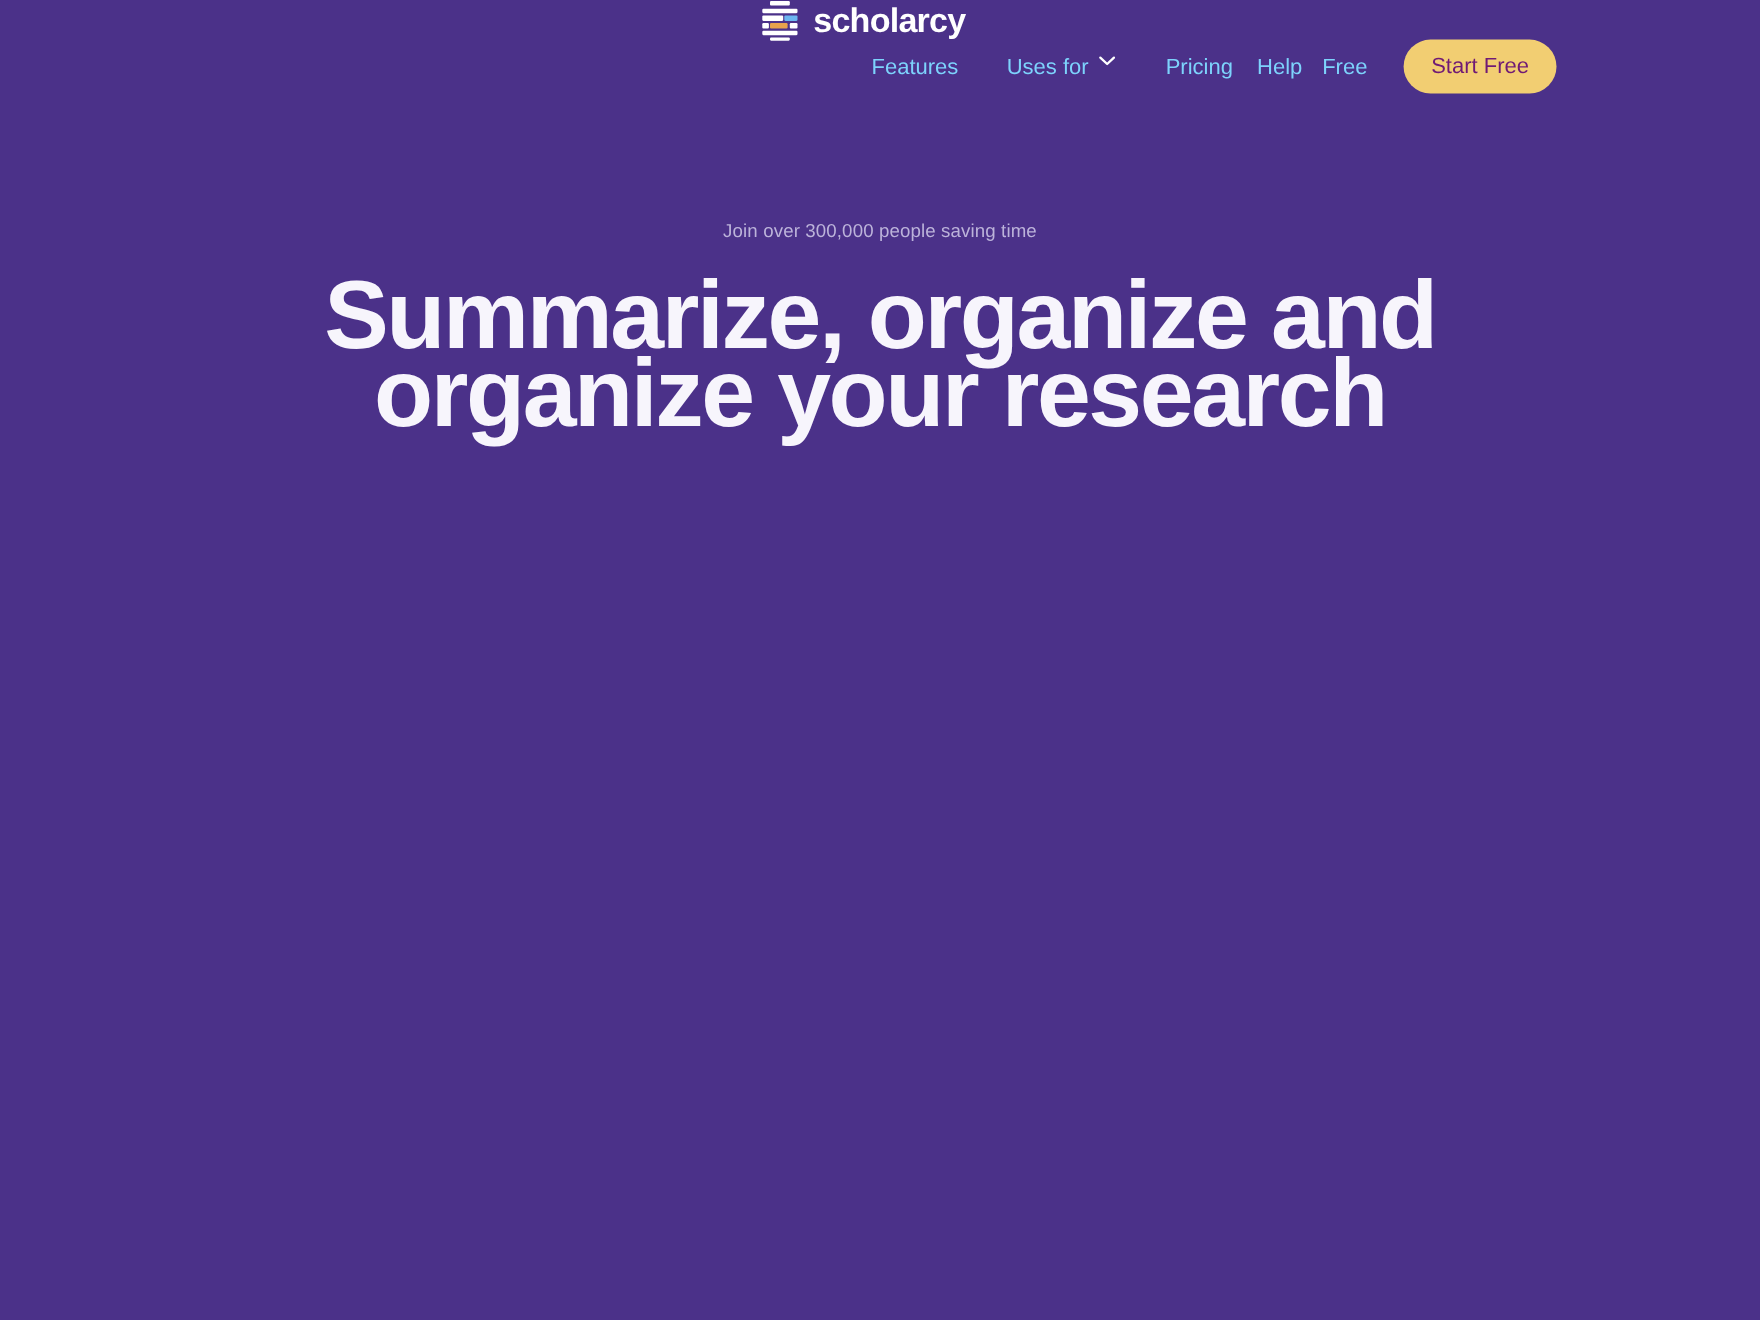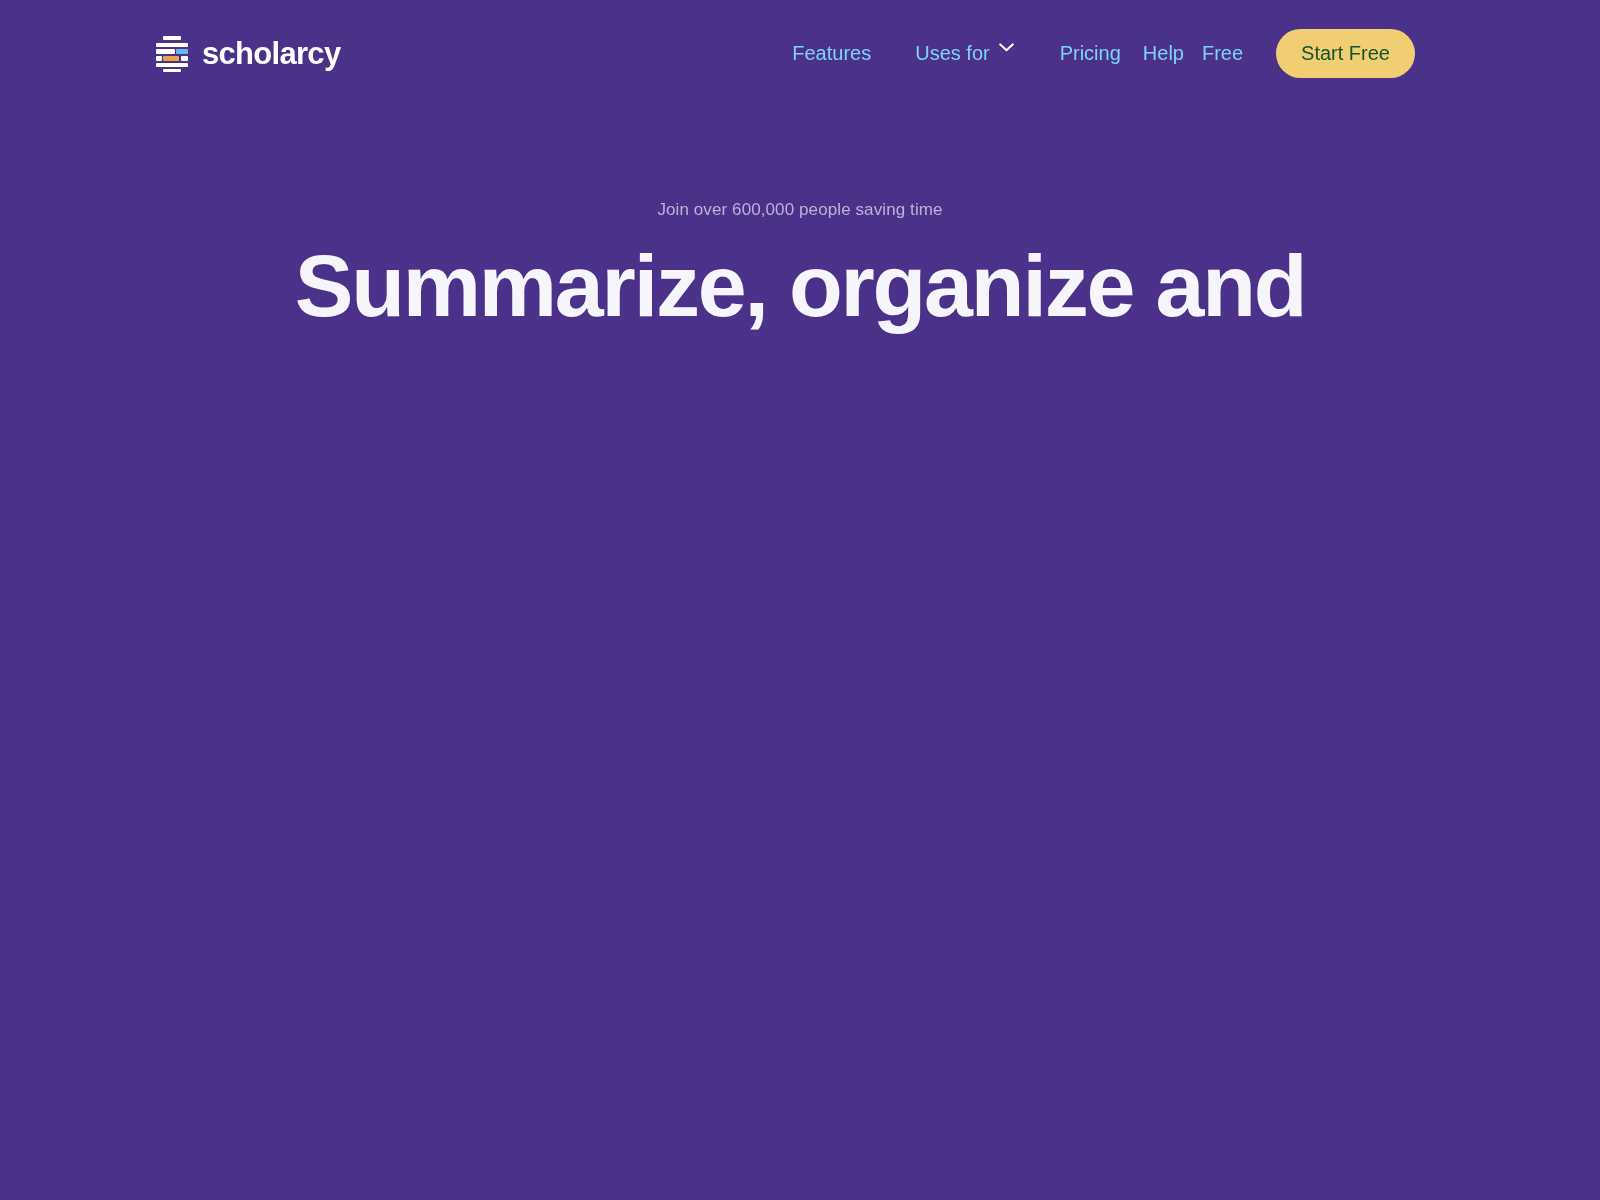--- a/index.html
+++ b/index.html
@@ -17,20 +17,21 @@
 
   
   .site-header {
     position: relative;
     width: 1600px;
     height: 106px;
     display: flex;
     align-items: center;
     box-sizing: border-box;
     padding: 0 185px 0 155px;
+    flex-direction: column;
   }
 
   .brand {
     display: flex;
     align-items: center;
     gap: 13px;
     text-decoration: none;
     cursor: pointer;
   }
 
@@ -88,21 +89,21 @@
 
   .chevron-down {
     display: block;
     width: 15px;
     height: 9px;
     flex: 0 0 auto;
   }
 
   .cta-button {
     background: #F2CE72;
-    color: #14532d;
+    color: #701a75;
     font-size: 20px;
     font-weight: 400;
     font-family: "Liberation Sans", sans-serif;
     border: none;
     border-radius: 999px;
     padding: 14px 25px 15px;
     line-height: 1;
     cursor: pointer;
     white-space: nowrap;
   }
@@ -169,17 +170,18 @@
     <a class="nav-link nav-item-help" href="#">Help</a>
 
     <a class="nav-link nav-item-login" href="#">Free</a>
 
     <button class="cta-button" type="button">Start Free</button>
 
   </nav>
 </header>
 
 <main class="hero">
-  <p class="hero-eyebrow">Join over 600,000 people saving time</p>
+  <p class="hero-eyebrow">Join over 300,000 people saving time</p>
   <h1 class="hero-title">
     <span class="line">Summarize, organize and</span>
+    <span class="line">organize your research</span>
   </h1>
 </main>
 
 </body></html>

